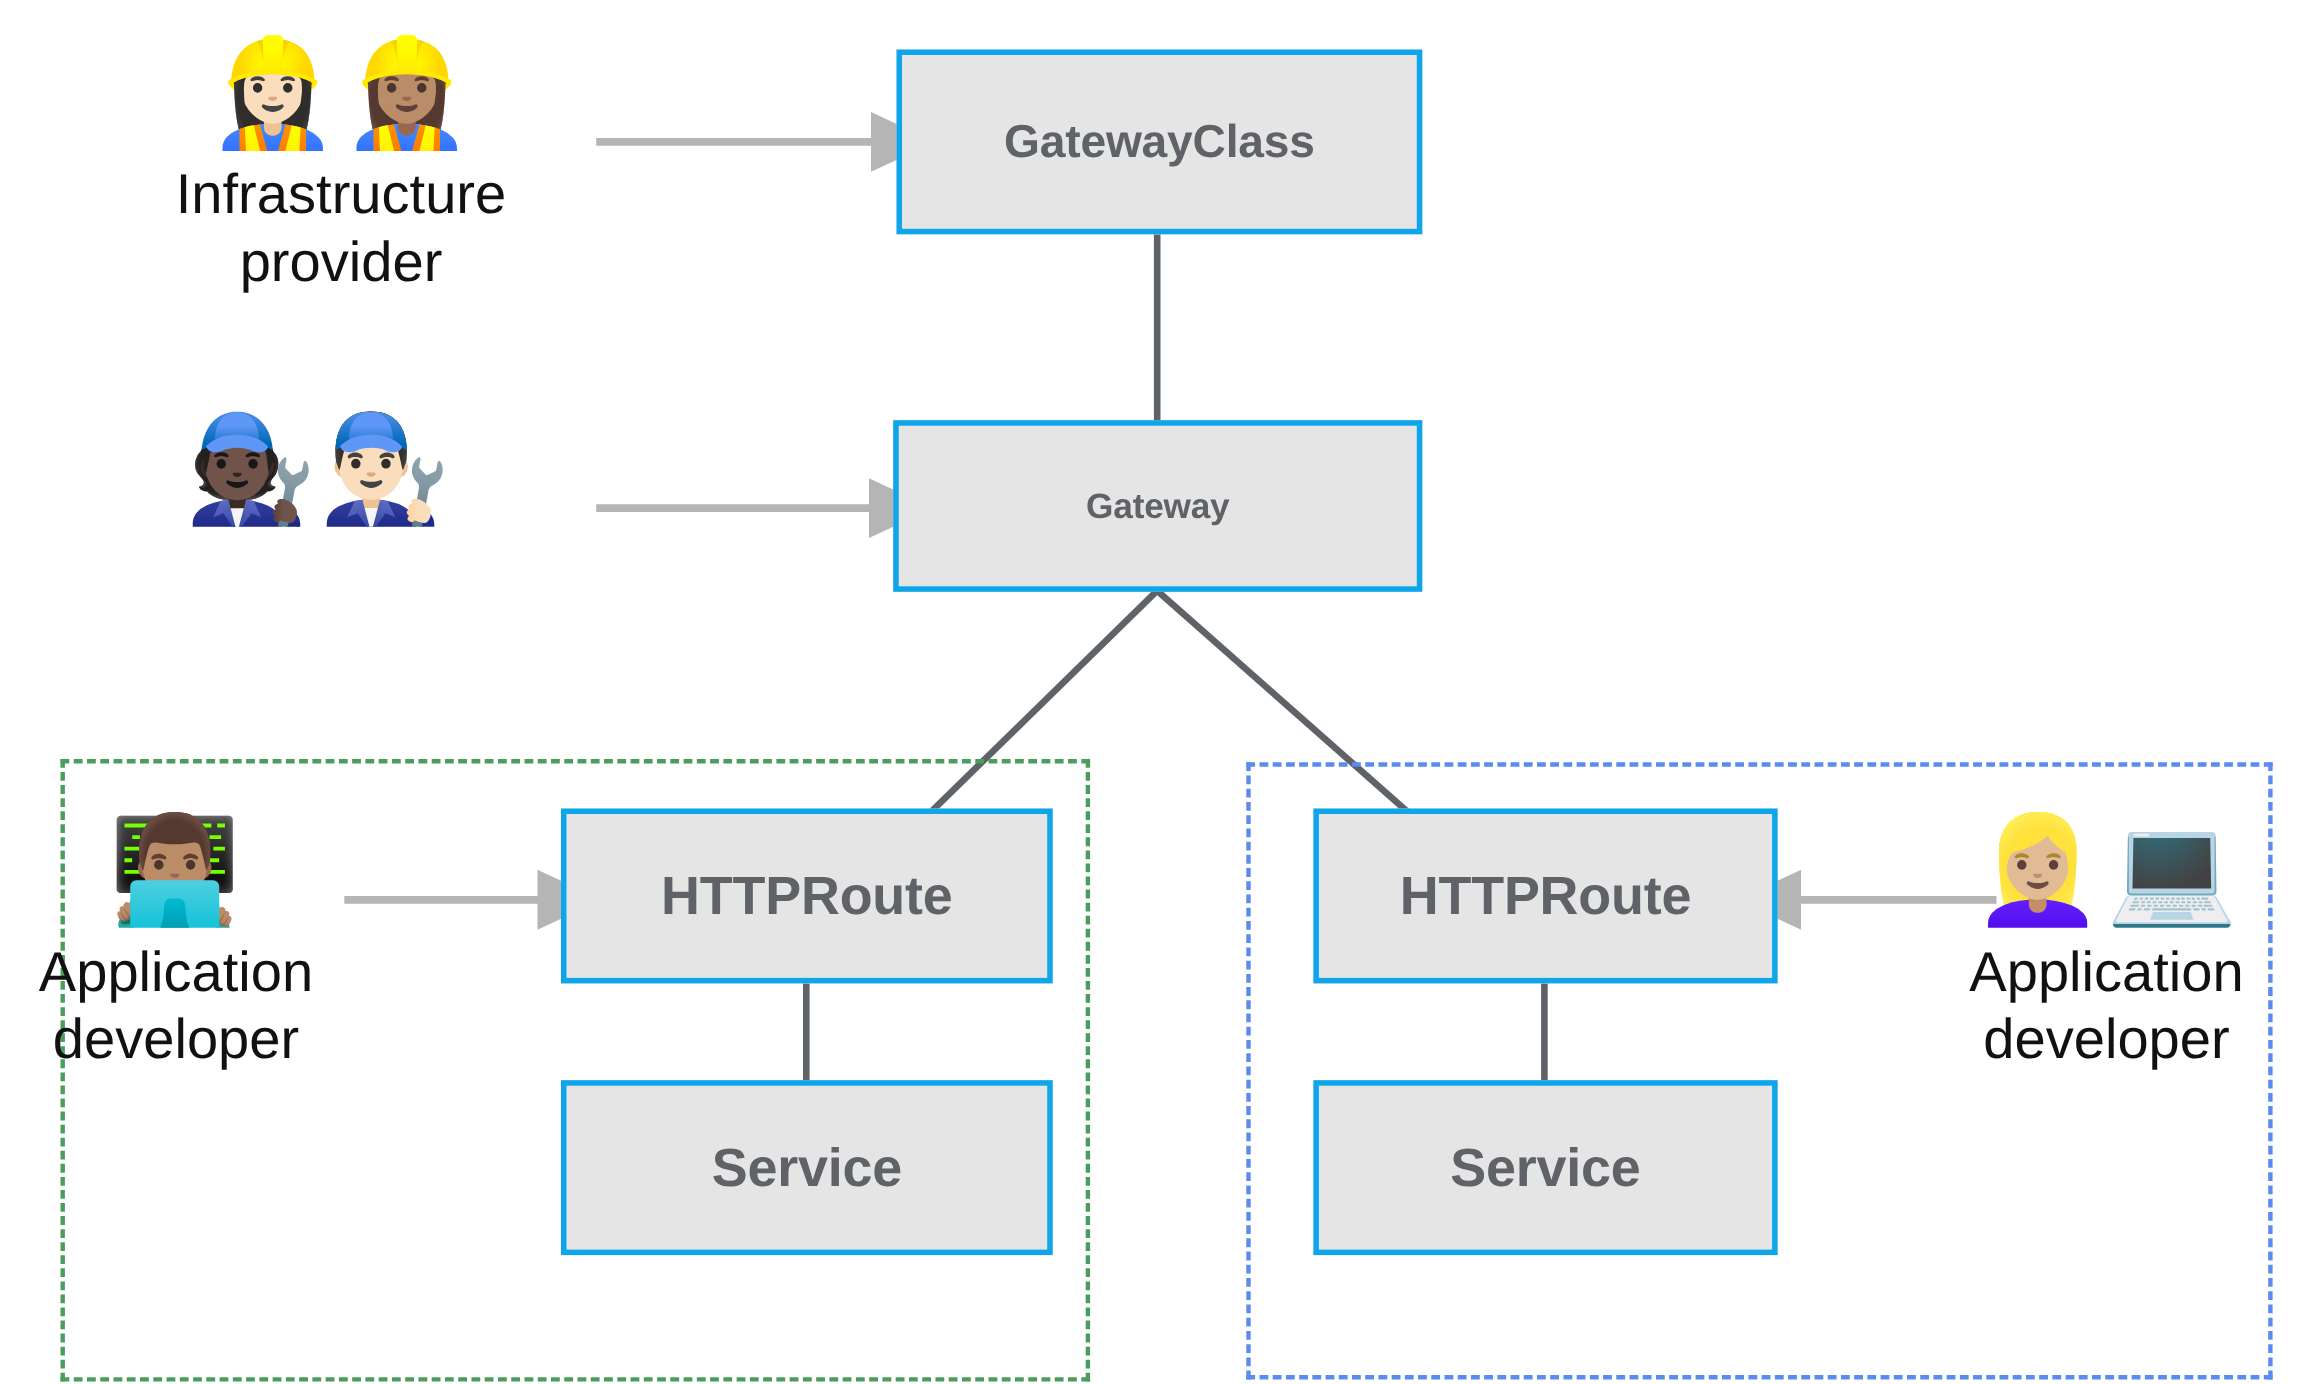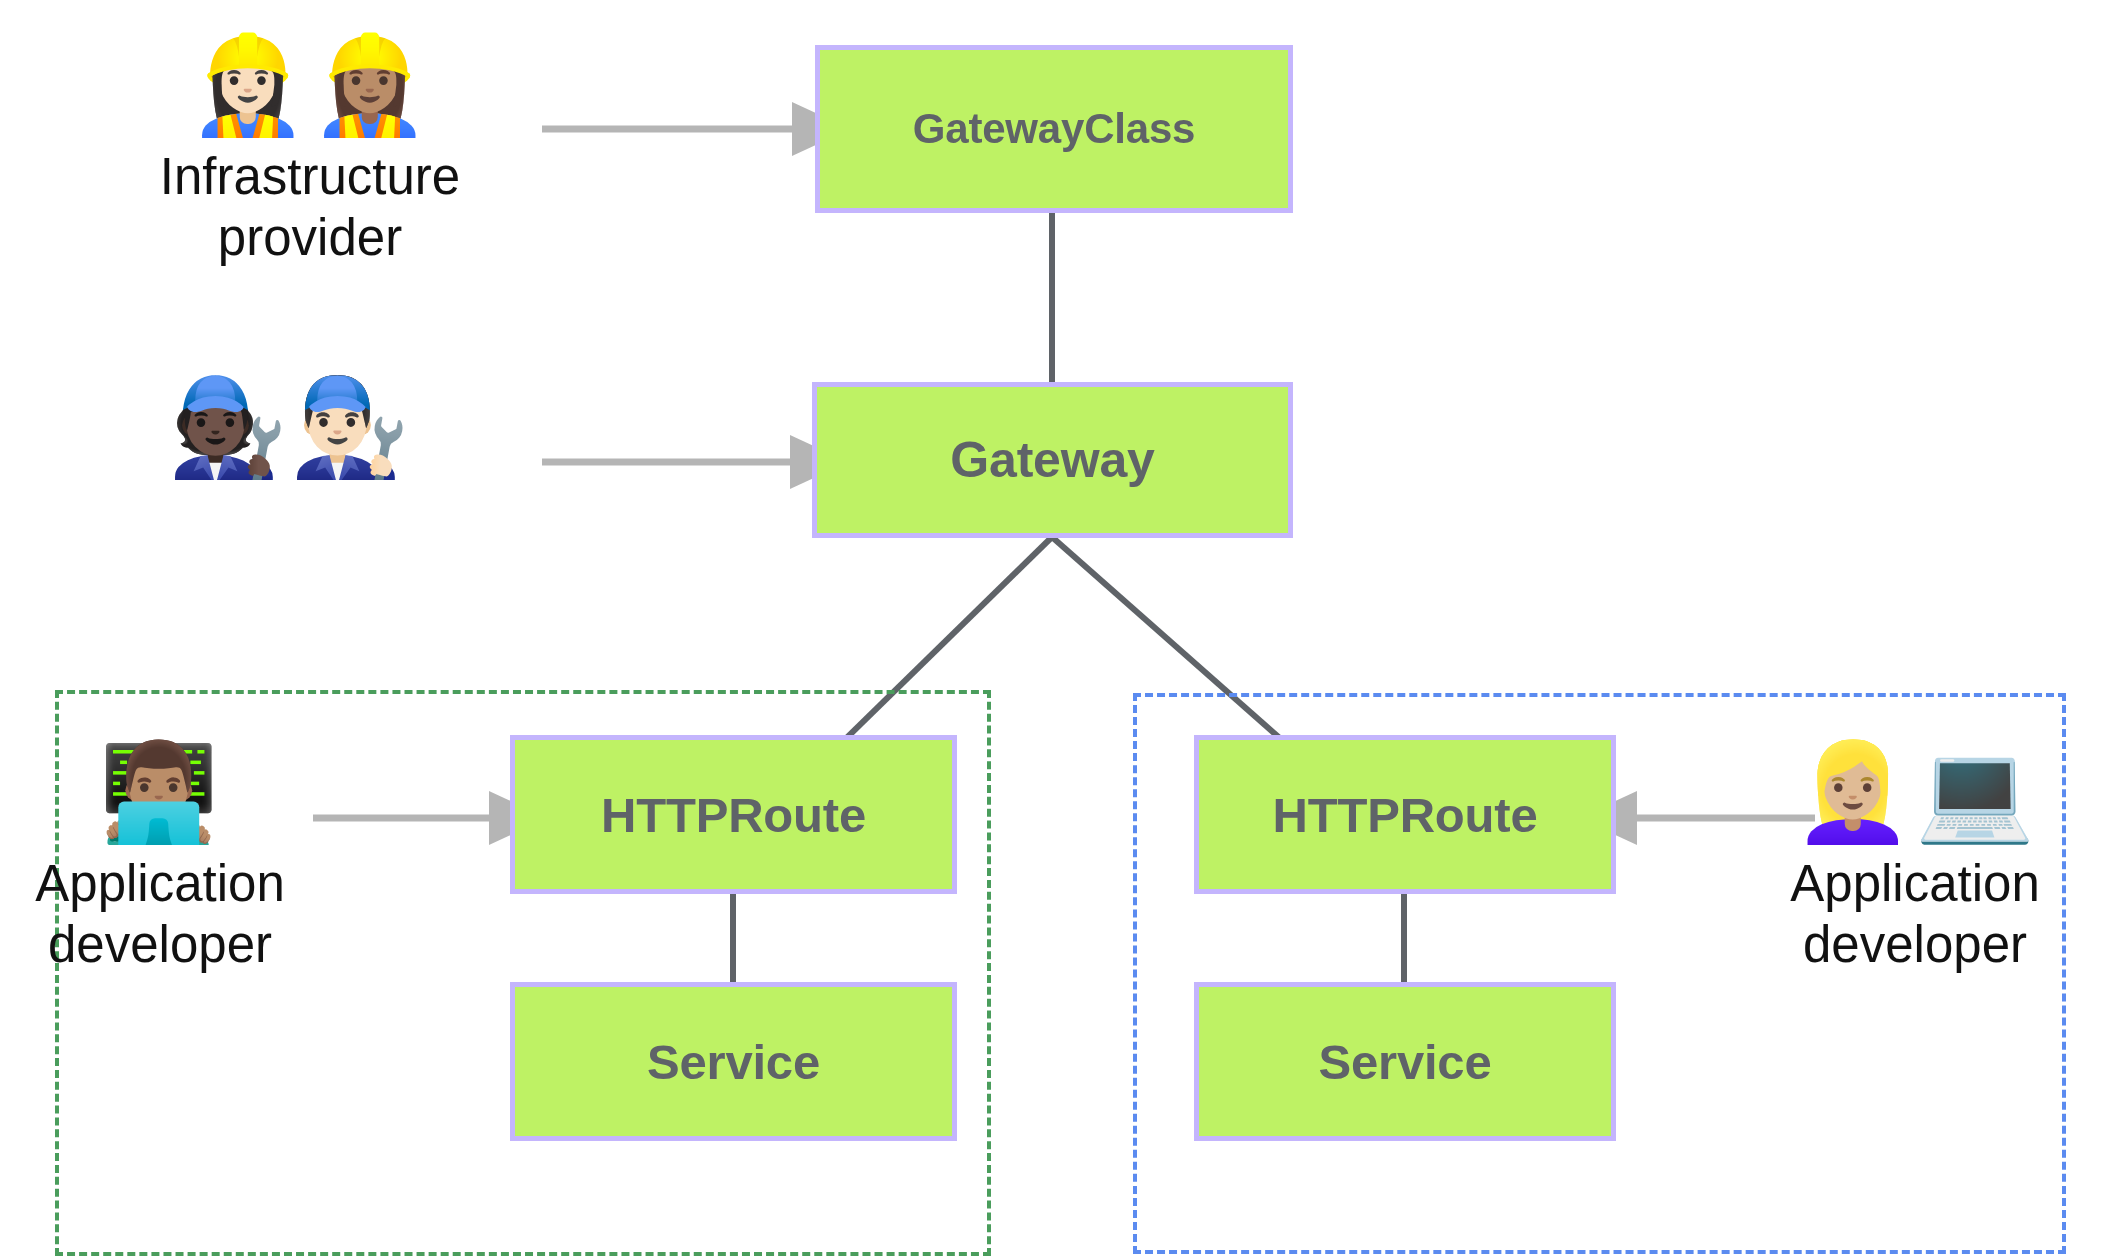--- a/index.html
+++ b/index.html
@@ -25,43 +25,43 @@
     left: 0; top: 0;
     width: 2112px;
     height: 1258px;
     pointer-events: none;
   }
 
   
   .res-box {
     position: absolute;
     box-sizing: border-box;
-    border: 5px solid #c4b5fd;
-    background: #bef264;
+    border: 5px solid #0ea5e9;
+    background: #e5e5e5;
     display: flex;
     align-items: center;
     justify-content: center;
   }
   .res-label {
     font-family: "Liberation Sans", sans-serif;
     font-weight: bold;
     color: #5f6368;
     letter-spacing: -0.2px;
     white-space: nowrap;
   }
 
   #box-gatewayclass { left: 815px;  top: 45px;   width: 478px; height: 168px; }
   #box-gateway      { left: 812px;  top: 382px;  width: 481px; height: 156px; }
   #box-httproute-foo{ left: 510px;  top: 735px;  width: 447px; height: 159px; }
   #box-service-foo  { left: 510px;  top: 982px;  width: 447px; height: 159px; }
   #box-httproute-bar{ left: 1194px; top: 735px;  width: 422px; height: 159px; }
   #box-service-bar  { left: 1194px; top: 982px;  width: 422px; height: 159px; }
 
   #box-gatewayclass .res-label { font-size: 42px; }
-  #box-gateway .res-label      { font-size: 50px; }
+  #box-gateway .res-label      { font-size: 32px; }
   .res-box.small .res-label    { font-size: 49px; }
 
   
   .namespace {
     position: absolute;
     box-sizing: border-box;
     background: transparent;
   }
   #ns-foo {
     left: 55px; top: 690px; width: 936px; height: 566px;

